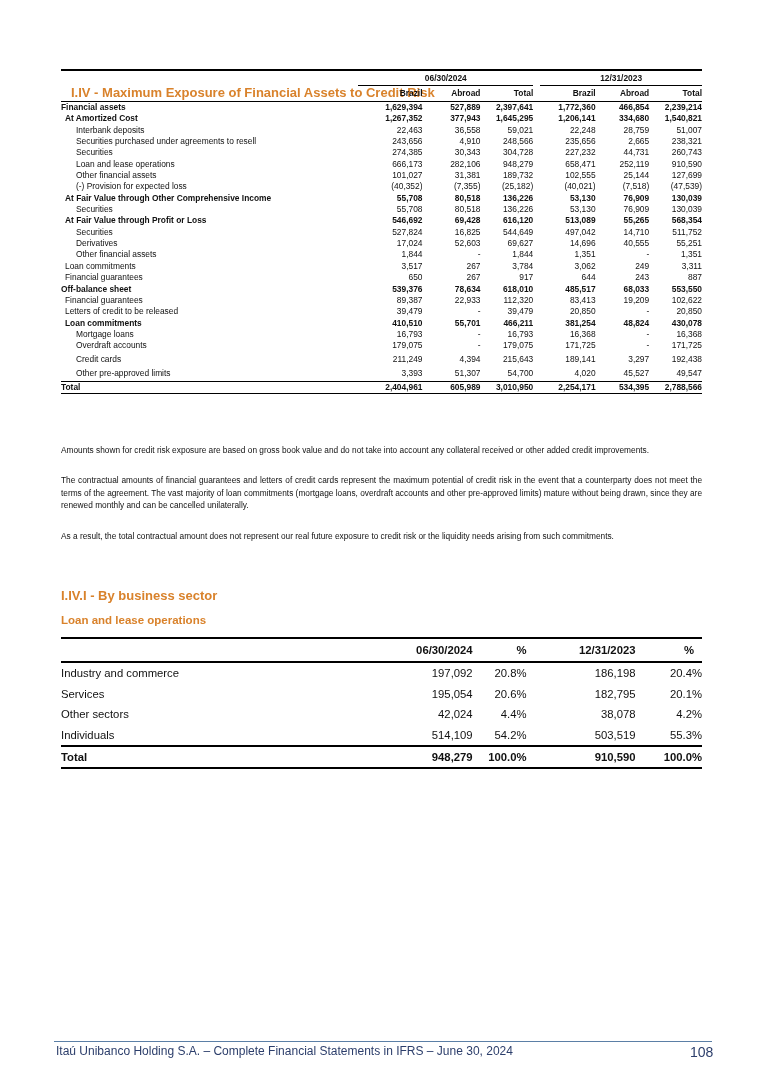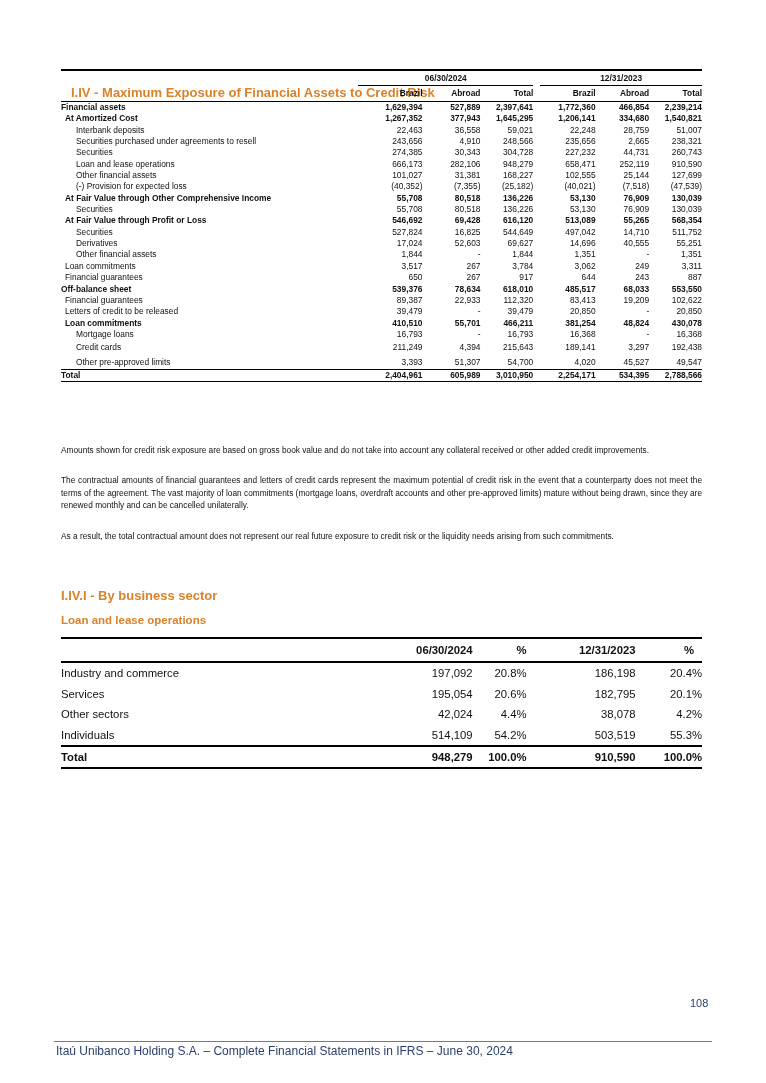--- a/index.html
+++ b/index.html
@@ -31,21 +31,21 @@
   .t2 td.n { text-align: right; }
   .t2 tr.hdr td { font-weight: bold; border-top: 2.5px solid #000; border-bottom: 2.5px solid #000; height: 22px; line-height: 22px; }
   .t2 tr.total td { font-weight: bold; border-top: 2.5px solid #000; border-bottom: 2.5px solid #000; height: 20px; line-height: 20px; }
   .t2 .c1 { width: 290px; }
   .t2 .cv1 { width: 138px; }
   .t2 .cv2 { width: 55px; }
   .t2 .cv3 { width: 104px; }
   .t2 .cv4 { width: 54px; }
   .footer-line { position: absolute; left: 54px; top: 1041px; width: 658px; border-top: 1px solid #5b7fa6; }
   .footer-text { position: absolute; left: 56px; top: 1044px; font-size: 12px; color: #2c3e6b; }
-  .page-num { position: absolute; left: 690px; top: 997px; font-size: 11px; color: #2c3e6b; }
+  .page-num { position: absolute; left: 690px; top: 1044px; font-size: 14px; color: #2c3e6b; }
 </style>
 </head>
 <body>
 
 <div class="title1 orange">I.IV - Maximum Exposure of Financial Assets to Credit Risk</div>
 
 <table class="t1">
   <tbody id="t1body">
     <tr class="top hdr1">
       <td class="c1"></td>
@@ -120,21 +120,21 @@
         <td class="n">948,279</td>
         <td class="sep"></td>
         <td class="n">658,471</td>
         <td class="n">252,119</td>
         <td class="n">910,590</td>
       </tr>
       <tr>
         <td class="l3">Other financial assets</td>
         <td class="n">101,027</td>
         <td class="n">31,381</td>
-        <td class="n">168,227</td>
+        <td class="n">189,732</td>
         <td class="sep"></td>
         <td class="n">102,555</td>
         <td class="n">25,144</td>
         <td class="n">127,699</td>
       </tr>
       <tr>
         <td class="l3">(-) Provision for expected loss</td>
         <td class="n">(40,352)</td>
         <td class="n">(7,355)</td>
         <td class="n">(25,182)</td>
@@ -265,20 +265,30 @@
       </tr>
       <tr>
         <td class="l3">Mortgage loans</td>
         <td class="n">16,793</td>
         <td class="n">-</td>
         <td class="n">16,793</td>
         <td class="sep"></td>
         <td class="n">16,368</td>
         <td class="n">-</td>
         <td class="n">16,368</td>
+      </tr>
+      <tr>
+        <td class="l3">Overdraft accounts</td>
+        <td class="n">179,075</td>
+        <td class="n">-</td>
+        <td class="n">179,075</td>
+        <td class="sep"></td>
+        <td class="n">171,725</td>
+        <td class="n">-</td>
+        <td class="n">171,725</td>
       </tr>
       <tr class="tall">
         <td class="l3">Credit cards</td>
         <td class="n">211,249</td>
         <td class="n">4,394</td>
         <td class="n">215,643</td>
         <td class="sep"></td>
         <td class="n">189,141</td>
         <td class="n">3,297</td>
         <td class="n">192,438</td>

